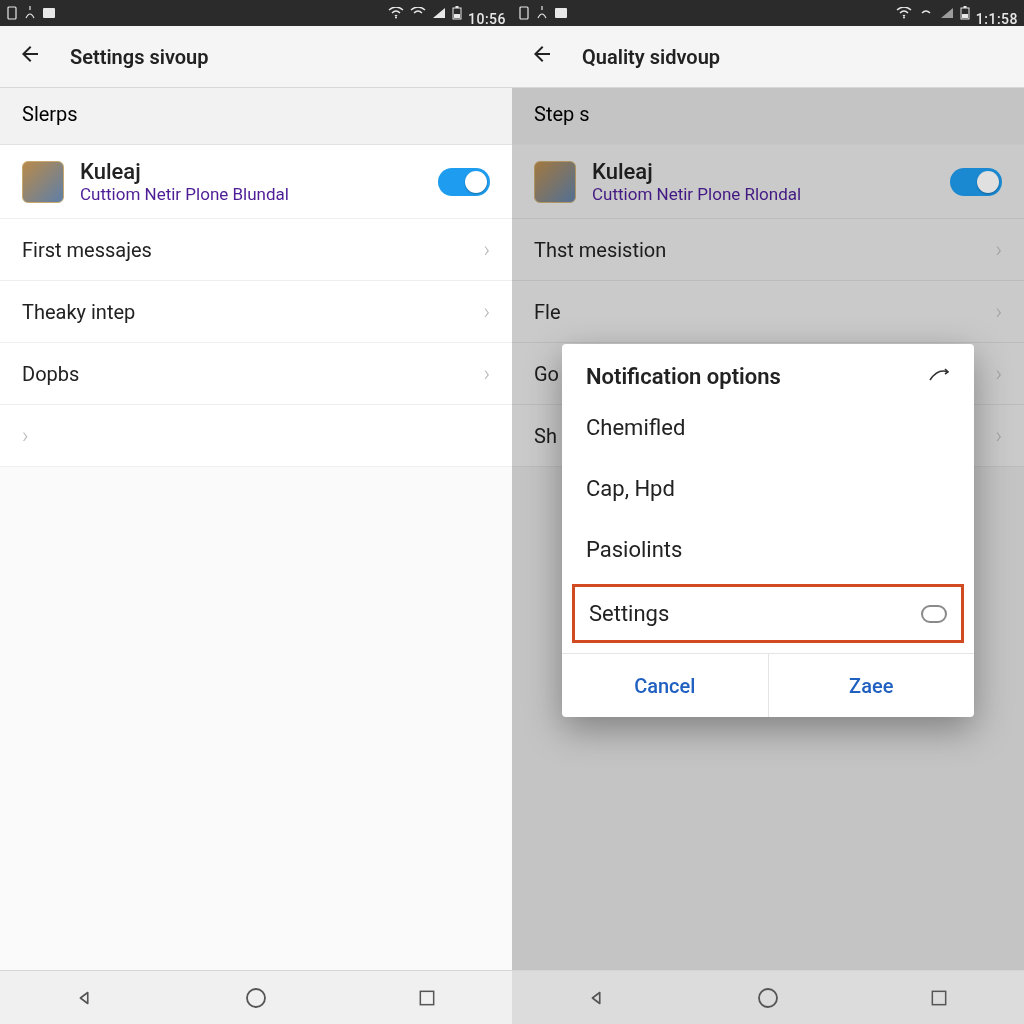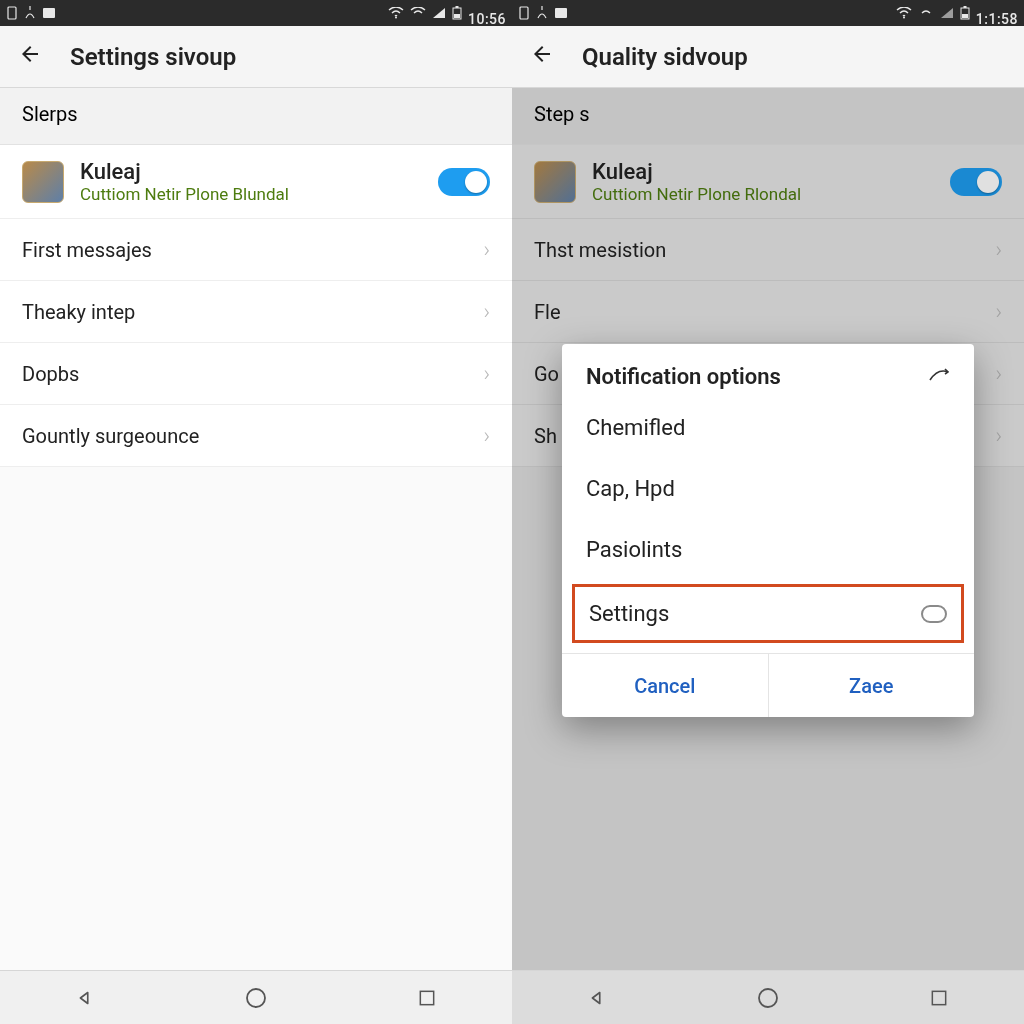--- a/index.html
+++ b/index.html
@@ -18,21 +18,21 @@
   }
   .statusbar .left, .statusbar .right { display: flex; align-items: center; gap: 6px; }
   .sb-icon { display: inline-flex; align-items: center; justify-content: center; }
   .sb-time { font-weight: 500; letter-spacing: 0.5px; margin-top: 12px; }
 
   
   .appbar {
     height: 62px; background: #f5f5f5; display: flex; align-items: center; padding: 0 18px;
     border-bottom: 1px solid #d8d8d8; gap: 28px; position: relative; z-index: 2;
   }
-  .appbar .title { font-size: 24px; font-weight: 600; color: #222; }
+  .appbar .title { font-size: 20px; font-weight: 600; color: #222; }
   .back-arrow { font-size: 26px; cursor: pointer; }
 
   
   .content { flex: 1; overflow: hidden; position: relative; }
   .section-header {
     padding: 14px 22px 18px; font-size: 20px; color: #000000;
     background: #f2f2f2; border-bottom: 1px solid #e2e2e2;
   }
   .phone.right .section-header { background: #e0e0e0; }
 
@@ -43,21 +43,21 @@
     display: flex; align-items: center; padding: 14px 22px; border-bottom: 1px solid #eee;
     justify-content: space-between; gap: 24px;
   }
   .phone.right .list-row { border-bottom-color: #d6d6d6; }
   .row-main { display: flex; align-items: center; gap: 16px; flex: 1; }
   .avatar {
     width: 42px; height: 42px; border-radius: 6px; background: linear-gradient(135deg,#b88a4a,#5e7fa8);
     border: 1px solid #c7a96f; flex-shrink: 0;
   }
   .row-text .title-text { font-size: 22px; color: #222; font-weight: 500; }
-  .row-text .subtitle { font-size: 17px; color: #4d7c0f; }
+  .row-text .subtitle { font-size: 17px; color: #4c1d95; }
 
   .toggle {
     width: 52px; height: 28px; border-radius: 14px; background: #1e9df0; position: relative; flex-shrink: 0;
   }
   .toggle::after {
     content: ""; position: absolute; right: 3px; top: 3px; width: 22px; height: 22px; border-radius: 50%;
     background: #fff; box-shadow: 0 1px 2px rgba(0,0,0,0.3);
   }
 
   .simple-row {
@@ -182,21 +182,20 @@
         </div>
         <div class="simple-row">
           <span>Theaky intep</span>
           <span class="chevron">›</span>
         </div>
         <div class="simple-row">
           <span>Dopbs</span>
           <span class="chevron">›</span>
         </div>
         <div class="simple-row">
-          <span>Gountly surgeounce</span>
           <span class="chevron">›</span>
         </div>
       </div>
     </div>
 
     <div class="navbar">
       <div class="nav-btn">
           <svg width="22" height="22" viewBox="0 0 24 24">
             <path d="M15 6l-8 6 8 6z" fill="none" stroke="#555" stroke-width="1.8" stroke-linejoin="round"></path>
           </svg>

